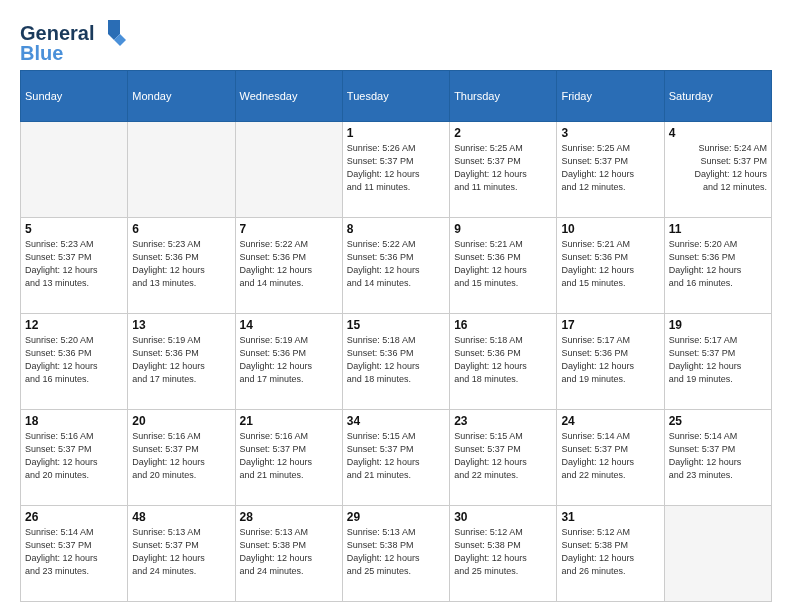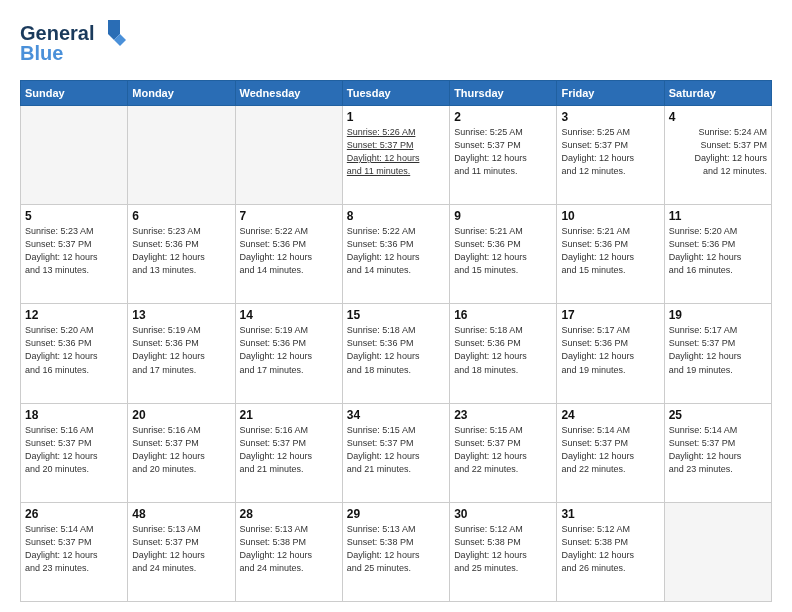--- a/index.html
+++ b/index.html
@@ -14,21 +14,21 @@
       width: 792px;
       height: 612px;
       padding: 18px 20px 10px 20px;
       display: flex;
       flex-direction: column;
     }
     .header {
       display: flex;
       justify-content: space-between;
       align-items: flex-start;
-      margin-bottom: 10px;
+      margin-bottom: 0;
     }
     .title-block {
       text-align: right;
     }
     .month-title {
       font-size: 32px;
       font-weight: bold;
       color: #1a1a1a;
       line-height: 1.1;
     }
@@ -40,22 +40,22 @@
       flex: 1;
       border: 1px solid #ccc;
       border-collapse: collapse;
       width: 100%;
       table-layout: fixed;
     }
     .calendar th {
       background: #2a6db5;
       color: #fff;
       font-size: 11px;
-      font-weight: bold;
-      padding: 6px 4px;
+      font-weight: normal;
+      padding: 19px 4px;
       text-align: left;
       border: 1px solid #2060a0;
     }
     .calendar td {
       border: 1px solid #ccc;
       vertical-align: top;
       padding: 4px 4px 3px 4px;
       font-size: 9.5px;
       color: #333;
       height: 82px;
@@ -109,21 +109,21 @@
           <th>Saturday</th>
         </tr>
     </thead>
     <tbody id="calendar-body">
     <tr>
           <td class="empty"></td>
           <td class="empty"></td>
           <td class="empty"></td>
           <td>
             <div class="day-num">1</div>
-            <div class="day-info" style="white-space: pre-line; text-decoration: underline;">Sunrise: 5:26 AM
+            <div class="day-info" style="white-space: pre-line;">Sunrise: 5:26 AM
 Sunset: 5:37 PM
 Daylight: 12 hours
 and 11 minutes.</div>
           </td>
           <td>
             <div class="day-num">2</div>
             <div class="day-info" style="white-space: pre-line;">Sunrise: 5:25 AM
 Sunset: 5:37 PM
 Daylight: 12 hours
 and 11 minutes.</div>

